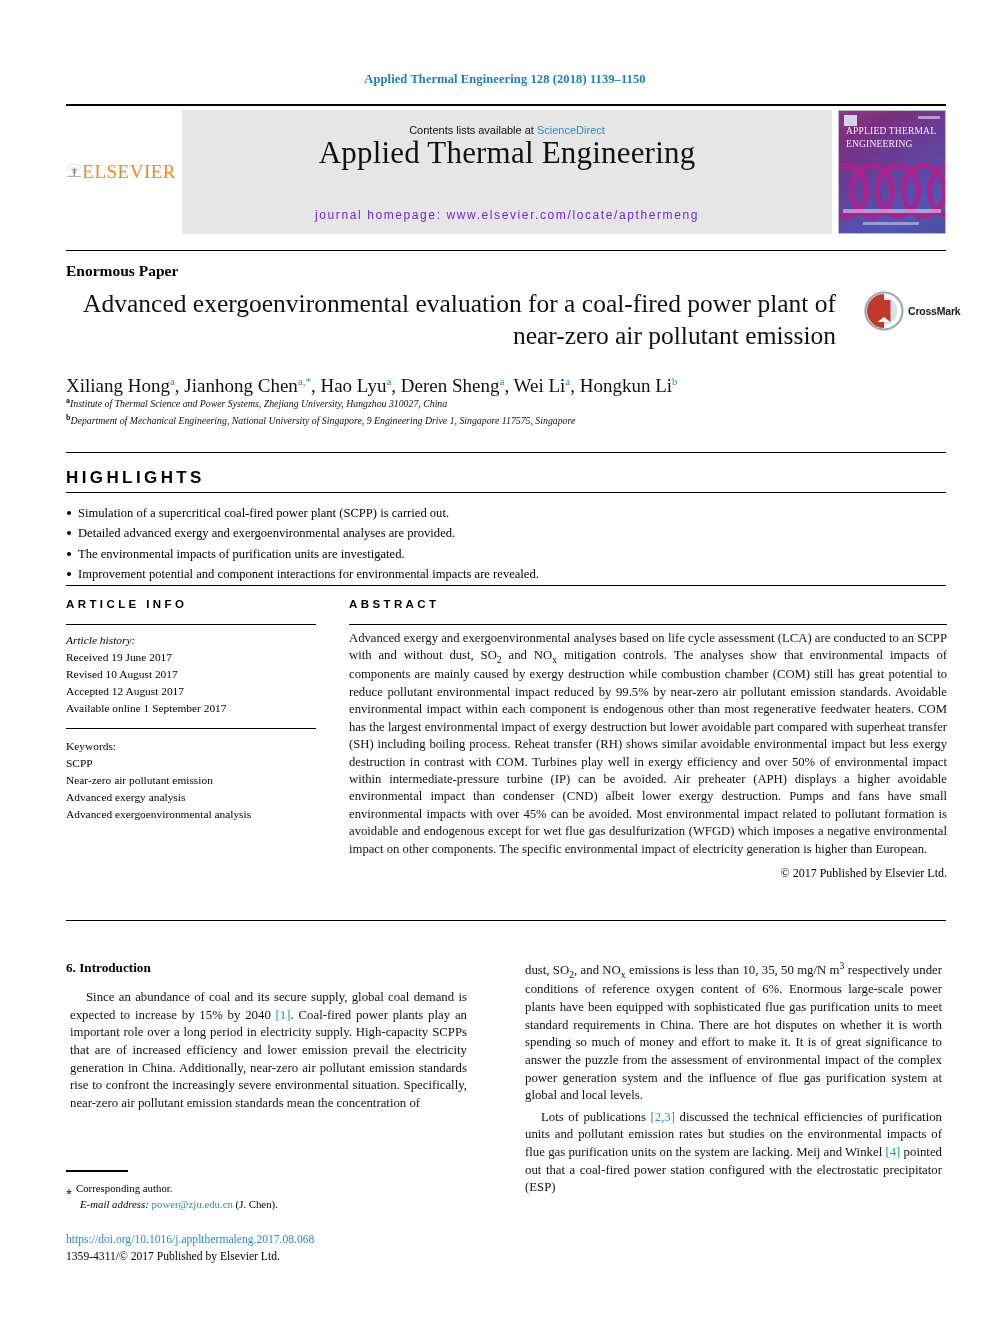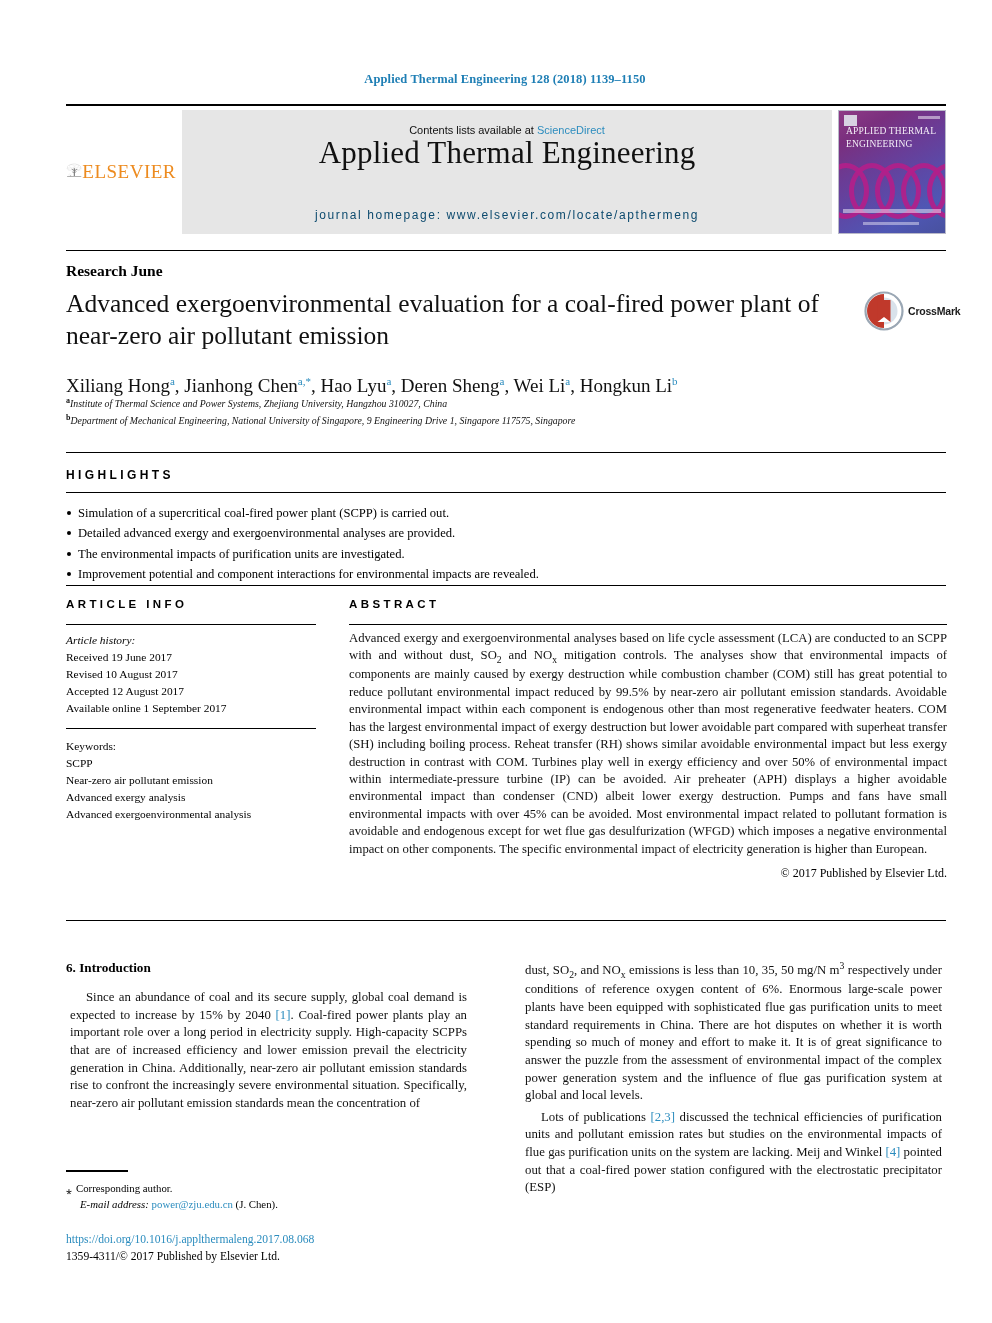--- a/index.html
+++ b/index.html
@@ -93,21 +93,21 @@
   .journal-title {
     font-family: "Liberation Serif", serif;
     font-size: 31px;
     color: #111;
     letter-spacing: 0.2px;
     line-height: 1;
   }
   .homepage-line {
     font-family: "Liberation Sans", sans-serif;
     font-size: 12px;
-    color: #0c4a6e;
+    color: #6d28d9;
     letter-spacing: 1.6px;
     margin-top: 40px;
   }
   .cover-thumb {
     width: 108px;
     flex: 0 0 108px;
     position: relative;
     overflow: hidden;
     border: 1px solid #b9b9c9;
     box-sizing: border-box;
@@ -175,20 +175,21 @@
     font-size: 15.5px;
   }
   .paper-title {
     position: absolute;
     left: 57px; top: 288px;
     width: 770px;
     font-family: "Liberation Serif", serif;
     font-size: 25.5px;
     line-height: 1.27;
     color: #111;
+    text-align: right;
   }
   .crossmark {
     position: absolute;
     left: 855px; top: 288px;
     width: 86px; height: 46px;
     display: flex;
     align-items: center;
     gap: 4px;
   }
   .crossmark-badge {
@@ -236,21 +237,21 @@
     font-size: 8px;
     vertical-align: super;
   }
 
   
   .highlights-head {
     position: absolute;
     left: 57px; top: 468px;
     font-family: "Liberation Sans", sans-serif;
     font-weight: bold;
-    font-size: 12px;
+    font-size: 17px;
     letter-spacing: 3.4px;
   }
   .highlights-list {
     position: absolute;
     left: 57px; top: 503px;
     width: 830px;
     font-family: "Liberation Serif", serif;
     font-size: 12.6px;
     line-height: 1.62;
   }
@@ -441,21 +442,21 @@
         </div>
         <div class="cover-footer"></div>
         <div class="cover-footer2"></div>
       </div>
 
     </div>
   </div>
 
   <div class="rule-strong" style="left:57px; top:250px; width:880px; height:1px;"></div>
 
-  <div class="paper-type">Research June</div>
+  <div class="paper-type">Enormous Paper</div>
   <div class="paper-title">Advanced exergoenvironmental evaluation for a coal-fired power plant of near-zero air pollutant emission</div>
 
   <div class="crossmark">
     <div class="crossmark-badge">
       <svg viewBox="0 0 40 40" width="40" height="40">
         <circle cx="20" cy="20" r="18.5" fill="#ffffff" stroke="#9aa7b4" stroke-width="2.2"></circle>
         <path d="M20 3 A17 17 0 0 0 20 37 Z" fill="#c0392b"></path>
         <path d="M20 3 A17 17 0 0 1 20 37 Z" fill="#ffffff"></path>
         <path d="M20 6.5 A13.5 13.5 0 0 1 20 33.5 Z" fill="#2d5d8e" opacity="0.18"></path>
         <rect x="13.5" y="9" width="13" height="22" fill="#c0392b"></rect>

